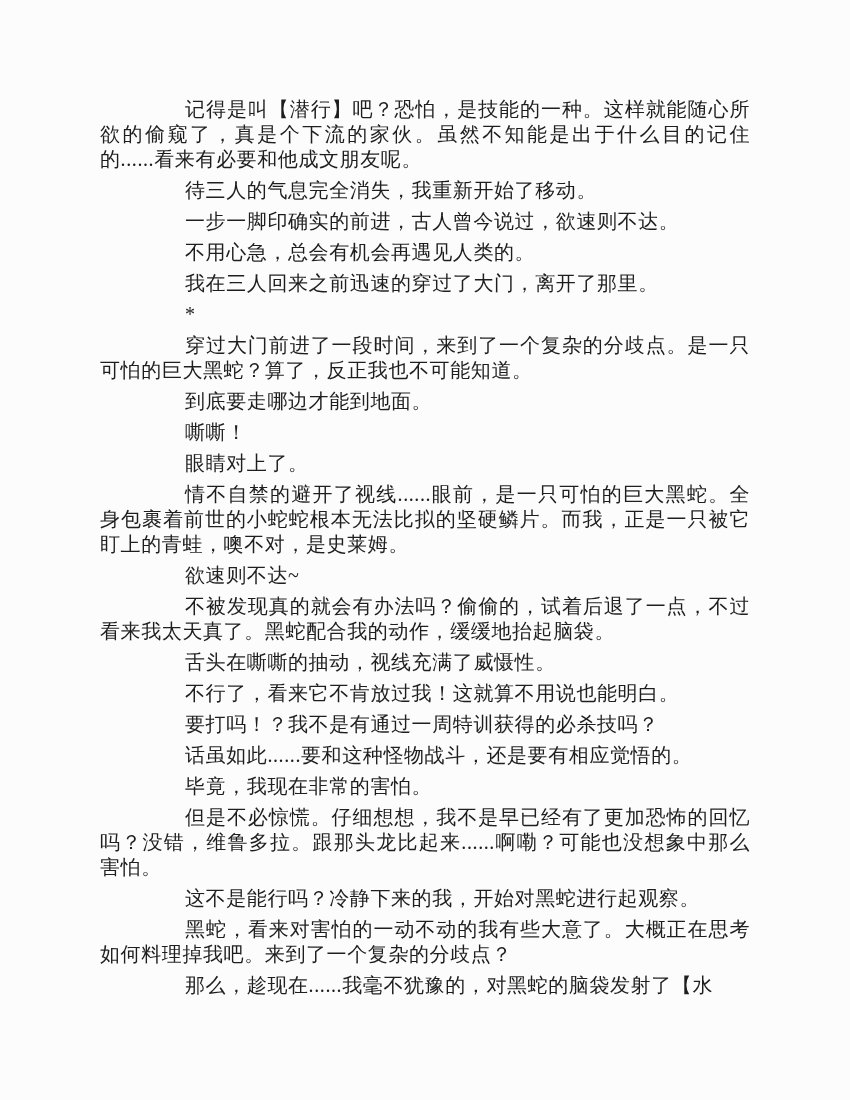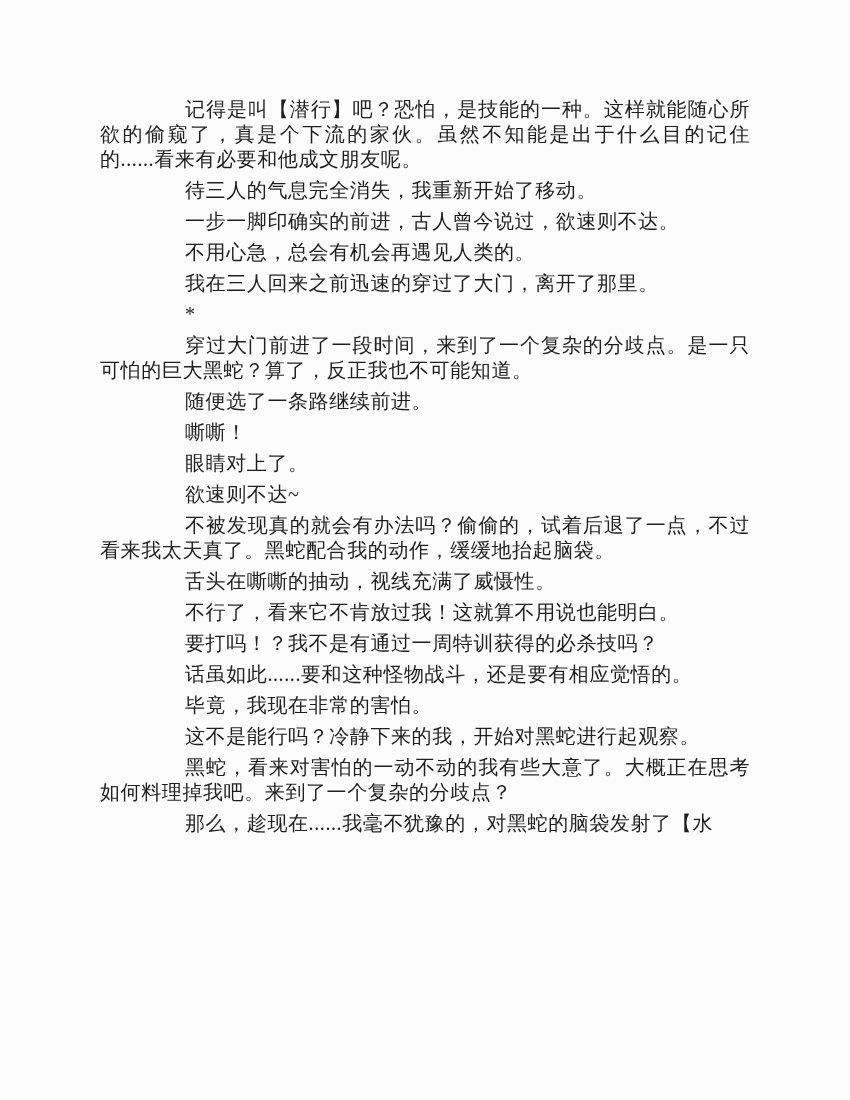--- a/index.html
+++ b/index.html
@@ -39,26 +39,28 @@
 <body>
 
 <div class="page">
   <p class="para">记得是叫【潜行】吧？恐怕，是技能的一种。这样就能随心所欲的偷窥了，真是个下流的家伙。虽然不知能是出于什么目的记住的......看来有必要和他成文朋友呢。</p>
   <p class="para">待三人的气息完全消失，我重新开始了移动。</p>
   <p class="para">一步一脚印确实的前进，古人曾今说过，欲速则不达。</p>
   <p class="para">不用心急，总会有机会再遇见人类的。</p>
   <p class="para">我在三人回来之前迅速的穿过了大门，离开了那里。</p>
   <p class="separator">*</p>
   <p class="para">穿过大门前进了一段时间，来到了一个复杂的分歧点。是一只可怕的巨大黑蛇？算了，反正我也不可能知道。</p>
-  <p class="para">随便选了一条路继续前进。</p>
+  <p class="para">到底要走哪边才能到地面。</p>
   <p class="para">嘶嘶！</p>
   <p class="para">眼睛对上了。</p>
+  <p class="para">情不自禁的避开了视线......眼前，是一只可怕的巨大黑蛇。全身包裹着前世的小蛇蛇根本无法比拟的坚硬鳞片。而我，正是一只被它盯上的青蛙，噢不对，是史莱姆。</p>
   <p class="para">欲速则不达~</p>
   <p class="para">不被发现真的就会有办法吗？偷偷的，试着后退了一点，不过看来我太天真了。黑蛇配合我的动作，缓缓地抬起脑袋。</p>
   <p class="para">舌头在嘶嘶的抽动，视线充满了威慑性。</p>
   <p class="para">不行了，看来它不肯放过我！这就算不用说也能明白。</p>
   <p class="para">要打吗！？我不是有通过一周特训获得的必杀技吗？</p>
   <p class="para">话虽如此......要和这种怪物战斗，还是要有相应觉悟的。</p>
   <p class="para">毕竟，我现在非常的害怕。</p>
+  <p class="para">但是不必惊慌。仔细想想，我不是早已经有了更加恐怖的回忆吗？没错，维鲁多拉。跟那头龙比起来......啊嘞？可能也没想象中那么害怕。</p>
   <p class="para">这不是能行吗？冷静下来的我，开始对黑蛇进行起观察。</p>
   <p class="para">黑蛇，看来对害怕的一动不动的我有些大意了。大概正在思考如何料理掉我吧。来到了一个复杂的分歧点？</p>
   <p class="para">那么，趁现在......我毫不犹豫的，对黑蛇的脑袋发射了【水</p>
 </div>
 
 </body></html>

